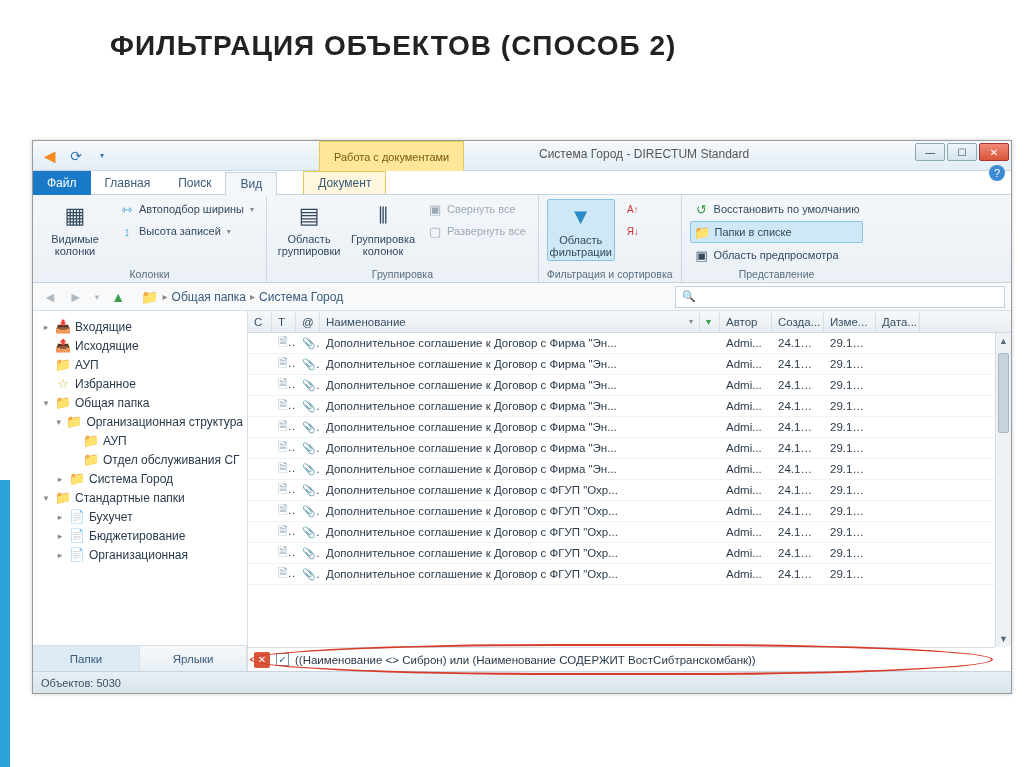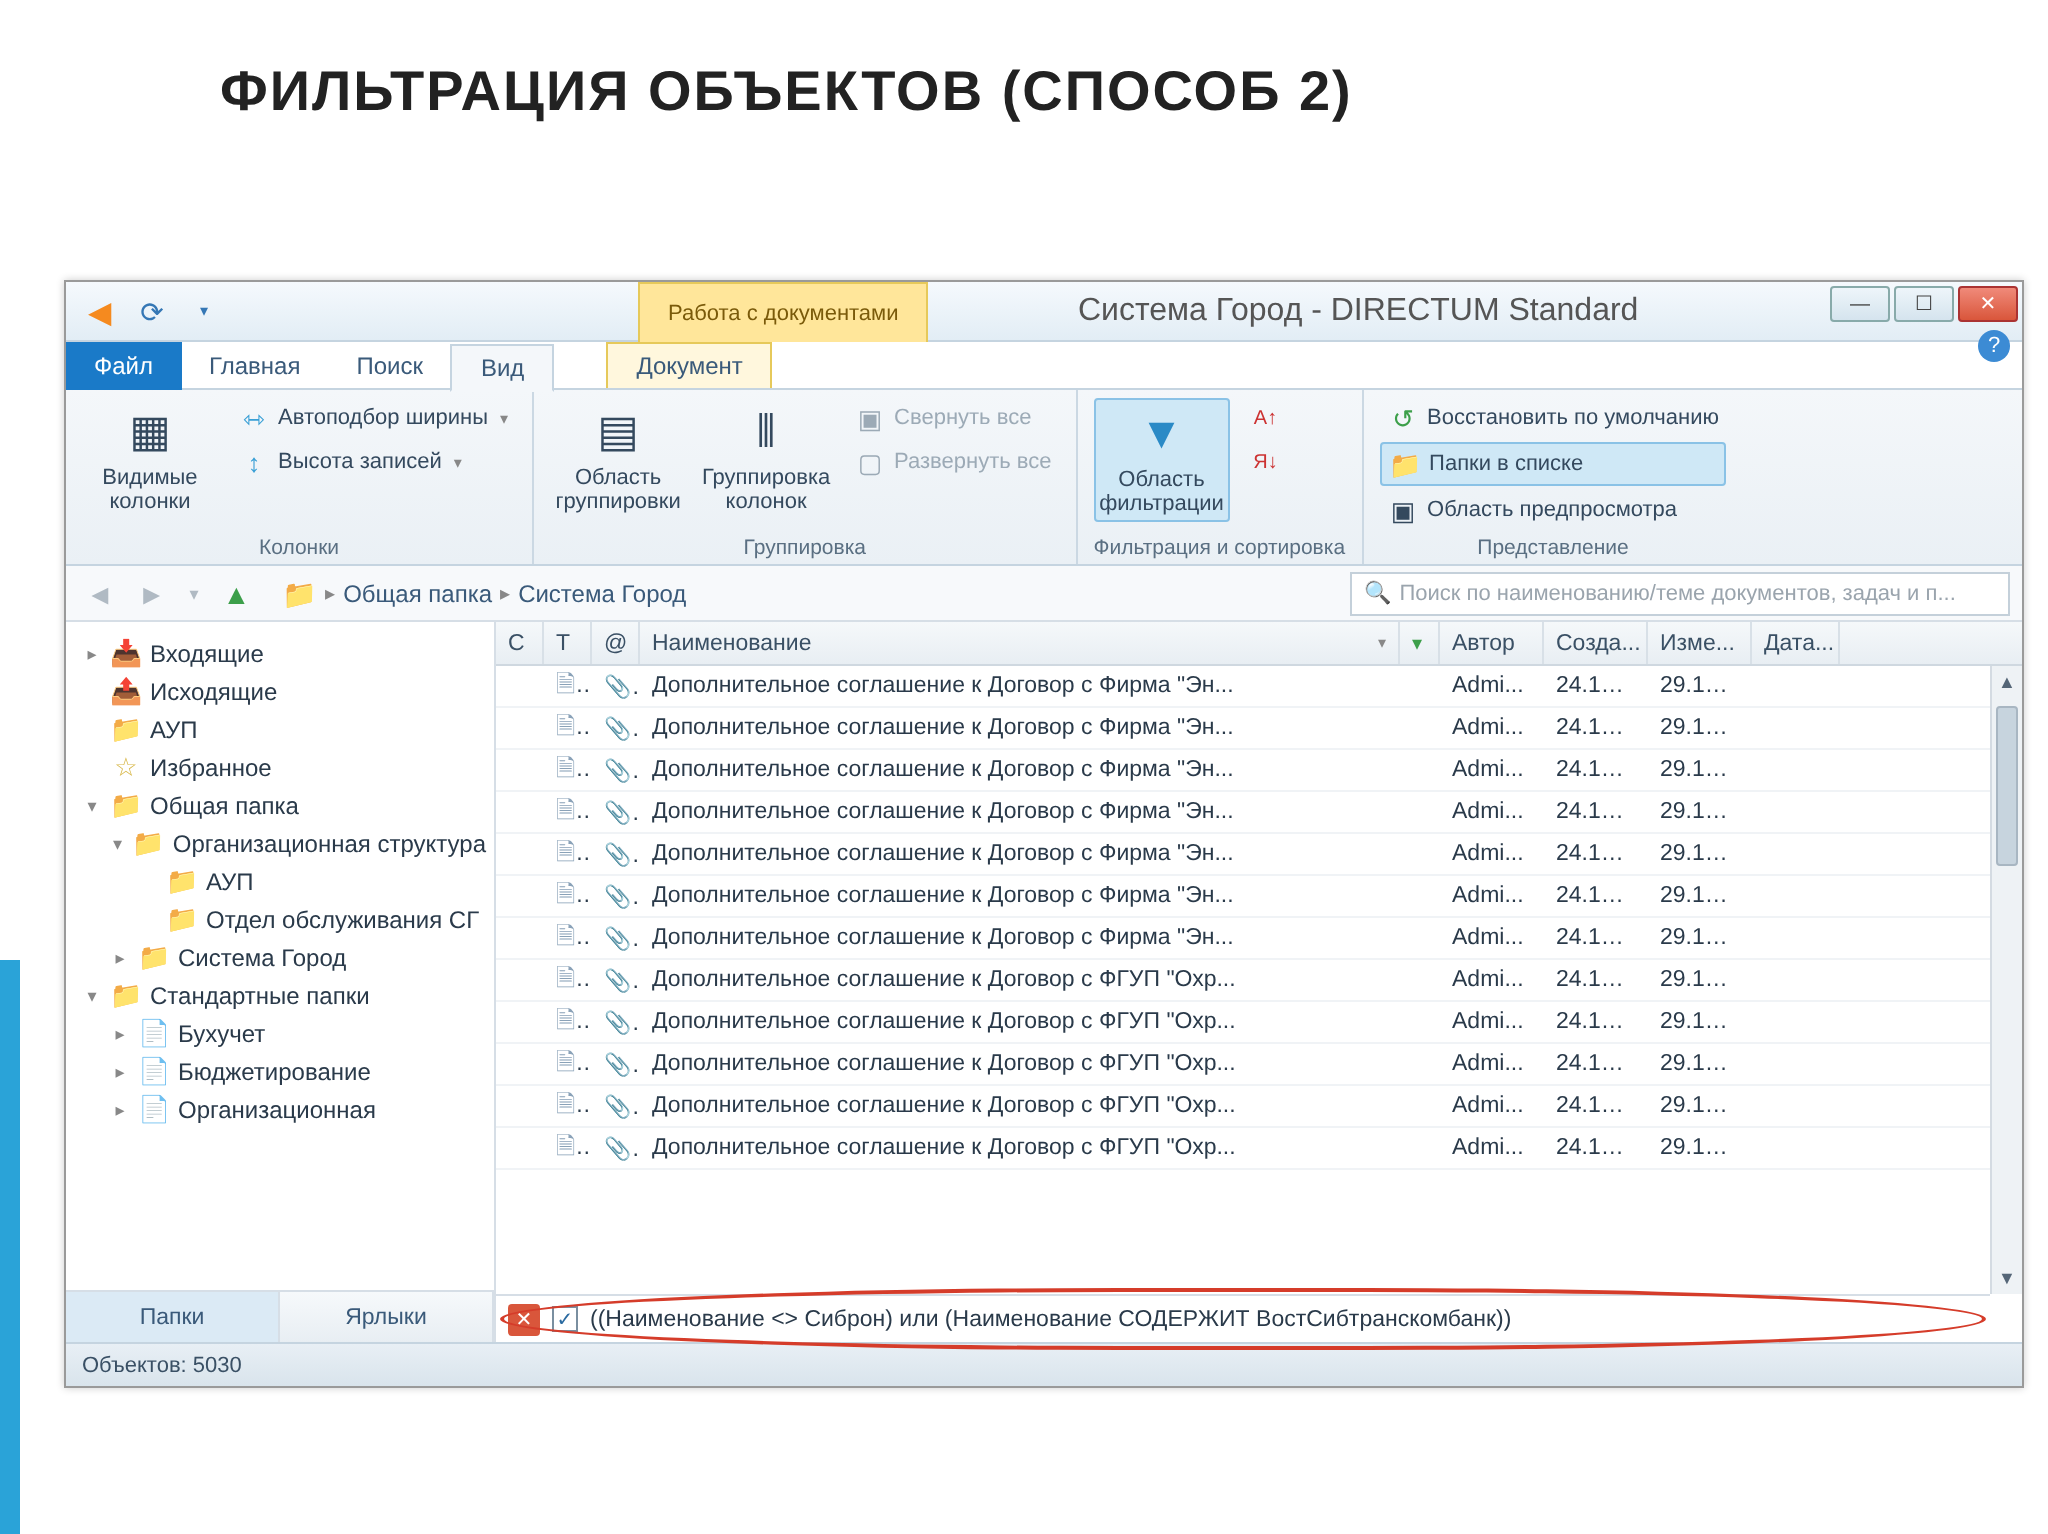--- a/index.html
+++ b/index.html
@@ -6,21 +6,21 @@
 body { background: #fff; width: 1024px; height: 767px; overflow: hidden; position: relative; }
 .slide-title { font-size: 28px; font-weight: 700; letter-spacing: 1px; padding: 30px 0 18px 110px; color: #222; }
 .side-accent { position: absolute; left: 0; top: 480px; width: 10px; height: 287px; background: #2aa3d8; }
 .app-frame { position: absolute; left: 32px; top: 140px; width: 980px; border: 1px solid #9a9a9a; background: #fff; box-shadow: 0 0 4px rgba(0,0,0,.2); }
 .titlebar { display: flex; align-items: center; height: 30px; background: linear-gradient(#f5f9fd,#e2edf5); border-bottom: 1px solid #c5d4e0; position: relative; }
 .titlebar .qa { display: flex; align-items: center; gap: 4px; padding-left: 6px; }
 .qa-btn { width: 22px; height: 22px; display: inline-flex; align-items: center; justify-content: center; color: #3577b5; font-size: 14px; cursor: default; }
 .qa-btn.orange { color: #f58a1f; font-weight: bold; }
 .context-tab-group { position: absolute; left: 286px; top: 0; height: 30px; display: flex; flex-direction: column; align-items: center; justify-content: center; padding: 0 14px; background: #ffe69a; border: 1px solid #e6c95a; border-bottom: none; font-size: 11px; }
 .context-tab-group .ct-title { color: #7a5a0a; font-size: 11px; }
-.app-title { position: absolute; left: 506px; top: 6px; font-size: 16px; color: #555; }
+.app-title { position: absolute; left: 506px; top: 6px; font-size: 12px; color: #555; }
 .win-btns { position: absolute; right: 2px; top: 2px; display: flex; gap: 2px; }
 .win-btn { width: 30px; height: 18px; border: 1px solid #8aa; background: linear-gradient(#eef5fa,#d5e4ee); border-radius: 2px; display:flex;align-items:center;justify-content:center;font-size:10px;color:#444;}
 .win-btn.close { background: linear-gradient(#f08a7a,#d9563b); color:#fff; border-color:#a33; }
 .help-circle { position:absolute; right:6px; top:24px; width:16px; height:16px; border-radius:50%; background:#3c8bd4; color:#fff; font-size:11px; display:flex;align-items:center;justify-content:center; }
 .ribbon-tabs { display:flex; align-items:center; height:24px; background:#fff; border-bottom:1px solid #c5d4e0; font-size:12px; }
 .file-tab { background:#1a7ac8; color:#fff; padding:4px 14px; height:24px; display:flex; align-items:center; }
 .rtab { padding:4px 14px; color:#3a5a7a; cursor:default; }
 .rtab.active { background:#f4f7fa; border:1px solid #c5d4e0; border-bottom:1px solid #f4f7fa; position:relative; top:1px;text-align:right; }
 .rtab.context { background:#fff7dd; border:1px solid #e6c95a; border-bottom:none; }
 .ribbon-body { display:flex; background:linear-gradient(#f4f7fa,#eaf0f5); border-bottom:1px solid #c5d4e0; height:88px; }
@@ -200,21 +200,20 @@
     </div>
     <div class="breadcrumb">
       <span class="bc-folder-ico">📁</span>
       <span class="sep">▸</span>
       <span>Общая папка</span>
       <span class="sep">▸</span>
       <span>Система Город</span>
     </div>
     <div class="search-box">
       <span class="sico">🔍</span>
-      <span style="flex:1; overflow:hidden; text-overflow:ellipsis;">Поиск по наименованию/теме документов, задач и п...</span>
     </div>
   </div>
 
   <div class="workspace">
 
     <div class="tree-pane">
       <div class="tree-body" id="tree-body">
           <div class="tree-item ind0">
             <span class="caret">▸</span>
             <span class="tico" style="color:#3c9f4a;">📥</span>

